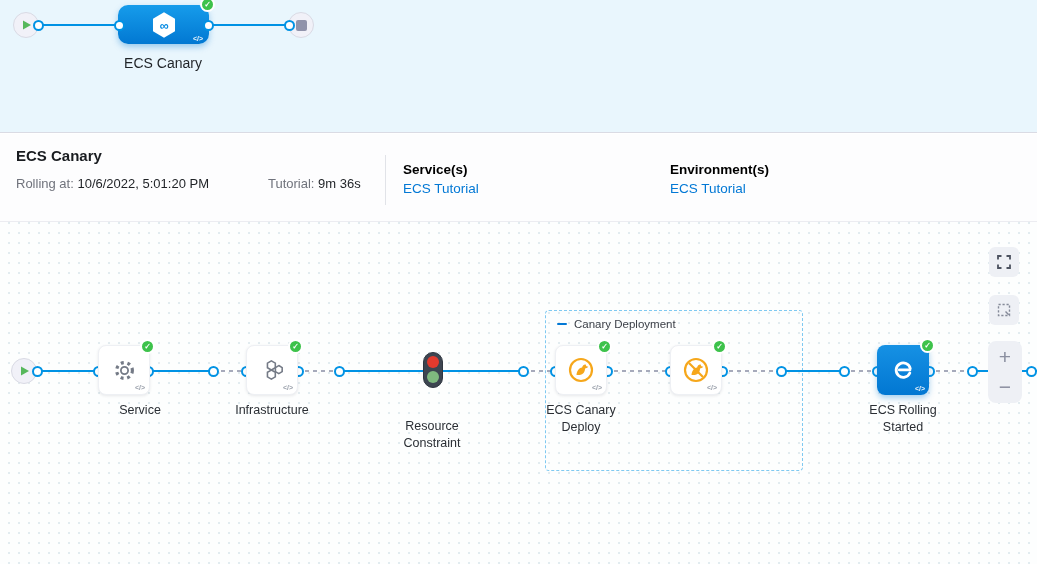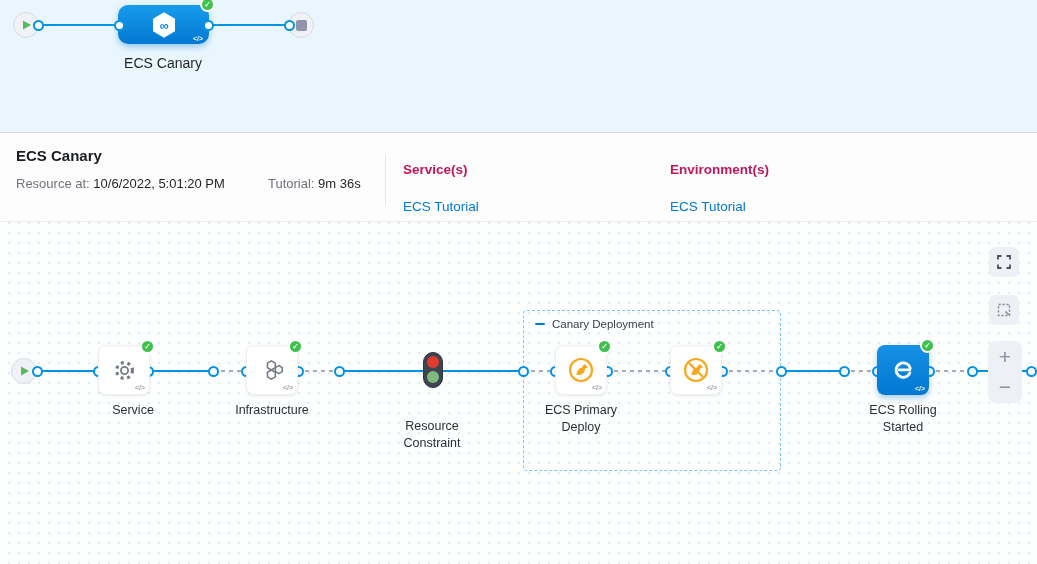--- a/index.html
+++ b/index.html
@@ -30,21 +30,21 @@
                 font-size:14px; color:#1f2327; }
 
   
   .summary { position:absolute; left:0; top:134px; width:1037px; height:88px;
              background:#fdfdfe; border-bottom:1px solid #ececf1; }
   .summary .title { position:absolute; left:16px; top:13px; font-size:15px; font-weight:bold; color:#191c20; }
   .kv { position:absolute; top:42px; font-size:13px; color:#70737c; white-space:nowrap; }
   .kv b { color:#1f2226; font-weight:normal; }
   .v-divider { position:absolute; left:385px; top:21px; width:1px; height:50px; background:#e1e3e8; }
   .ref-block { position:absolute; top:28px; font-size:13.5px; }
-  .ref-block .ref-label { font-weight:bold; color:#be185d; margin-bottom:22px; }
+  .ref-block .ref-label { font-weight:bold; color:#000000; margin-bottom:4px; }
   .ref-block a { color:#0278d5; text-decoration:none; font-size:13.5px; }
 
   
   .canvas { position:absolute; left:0; top:222px; width:1037px; height:342px;
             background-color:#fdfefe;
             background-image:radial-gradient(circle, #e2ecf0 1.1px, transparent 1.25px);
             background-size:10px 10px; background-position:4px 6px; overflow:hidden; }
   .seg { position:absolute; top:148px; height:2px; background:#0092e4; z-index:1; }
   .seg.dashed { background:repeating-linear-gradient(90deg,#a6aabb 0 4px,transparent 4px 8px); }
   .canvas .port { top:144px; }
@@ -110,21 +110,21 @@
       <span class="stop-square"></span>
     </div>
 
     <div class="mini-label">ECS Canary</div>
   </div>
 
   <div class="summary">
     <div class="title">ECS Canary</div>
 
     <div class="kv" style="left:16px;">
-      <span>Resource at:</span>
+      <span>Rolling at:</span>
       <b>10/6/2022, 5:01:20 PM</b>
     </div>
 
     <div class="kv" style="left:268px;">
       <span>Tutorial:</span>
       <b>9m 36s</b>
     </div>
 
     <div class="v-divider"></div>
 
@@ -135,21 +135,21 @@
 
     <div class="ref-block" style="left:670px;">
       <div class="ref-label">Environment(s)</div>
       <a href="#">ECS Tutorial</a>
     </div>
   </div>
 
   <div class="canvas" id="canvas">
 
 
-    <div class="group-box" style="left:523px;top:88px;width:258px;height:161px;">
+    <div class="group-box" style="left:545px;top:88px;width:258px;height:161px;">
       <div class="group-label">
         <span class="dash-icon"></span>
         <span>Canary Deployment</span>
       </div>
     </div>
 
 
     <div id="connector-layer">
         <div class="seg" style="left: 37px; width: 62px;"></div>
         <div class="seg" style="left: 147px; width: 67px;"></div>
@@ -191,21 +191,21 @@
     </div>
 
     <div class="step-card" style="left:98px;">
       <svg width="27" height="27" viewBox="0 0 24 24">
         <circle cx="12" cy="12" r="7" fill="none" stroke="#747a86" stroke-width="2.8" stroke-dasharray="2.6 3.3"></circle>
         <circle cx="12" cy="12" r="3.2" fill="none" stroke="#747a86" stroke-width="1.6"></circle>
       </svg>
       <span class="code-glyph">&lt;/&gt;</span>
       <span class="check-badge">✓</span>
     </div>
-    <div class="step-label" style="left:83px;">Service</div>
+    <div class="step-label" style="left:90px;">Service</div>
 
     <div class="step-card" style="left:246px;">
       <svg width="27" height="27" viewBox="0 0 24 24" fill="none" stroke="#747a86" stroke-width="1.4">
         <polygon points="11,3.5 14.5,5.5 14.5,9.6 11,11.6 7.5,9.6 7.5,5.5"></polygon>
         <polygon points="11,11.6 14.5,13.6 14.5,17.7 11,19.7 7.5,17.7 7.5,13.6"></polygon>
         <polygon points="17.6,7.6 20.6,9.4 20.6,13 17.6,14.8 14.6,13 14.6,9.4"></polygon>
       </svg>
       <span class="code-glyph">&lt;/&gt;</span>
       <span class="check-badge">✓</span>
     </div>
@@ -221,21 +221,21 @@
     <div class="step-label" style="left:382px;margin-top:16px;">Resource Constraint</div>
 
     <div class="step-card" style="left:555px;">
       <svg width="30" height="30" viewBox="0 0 30 30">
         <circle cx="15" cy="15" r="11" fill="none" stroke="#F6A71B" stroke-width="2.2"></circle>
         <path d="M10.5 20c.3-4.2 2.4-6.9 5.6-7.5.5-1.7 1.6-2.8 3.3-3.2l1 1.9 1.9.6c-1.1 1.1-2.2 1.6-3.2 1.7-.2 3.6-2 6-5.2 6.5z" fill="#F6A71B"></path>
       </svg>
       <span class="code-glyph">&lt;/&gt;</span>
       <span class="check-badge">✓</span>
     </div>
-    <div class="step-label" style="left:531px;">ECS Primary Deploy</div>
+    <div class="step-label" style="left:531px;">ECS Canary Deploy</div>
 
     <div class="step-card" style="left:670px;">
       <svg width="30" height="30" viewBox="0 0 30 30">
         <circle cx="15" cy="15" r="11" fill="none" stroke="#F6A71B" stroke-width="2.2"></circle>
         <path d="M10.5 20c.3-4.2 2.4-6.9 5.6-7.5.5-1.7 1.6-2.8 3.3-3.2l1 1.9 1.9.6c-1.1 1.1-2.2 1.6-3.2 1.7-.2 3.6-2 6-5.2 6.5z" fill="#F6A71B"></path>
         <line x1="8" y1="8" x2="22" y2="22" stroke="#F6A71B" stroke-width="2.2"></line>
       </svg>
       <span class="code-glyph">&lt;/&gt;</span>
       <span class="check-badge">✓</span>
     </div>

